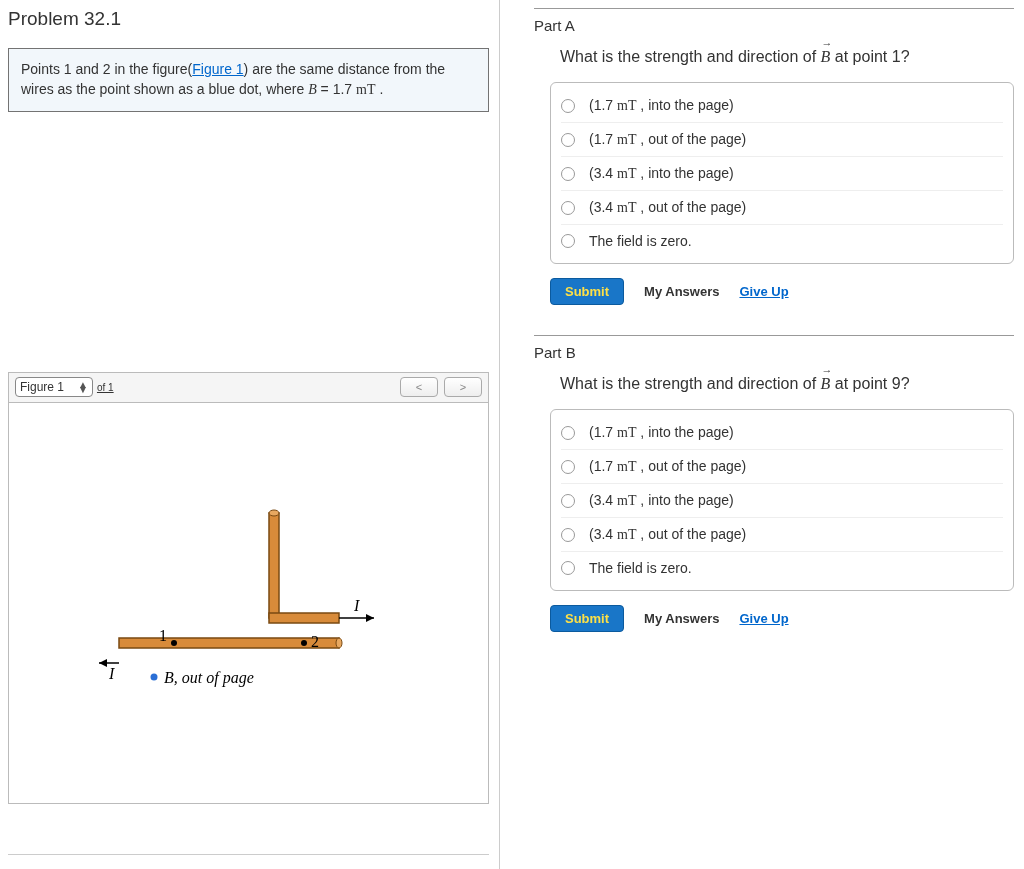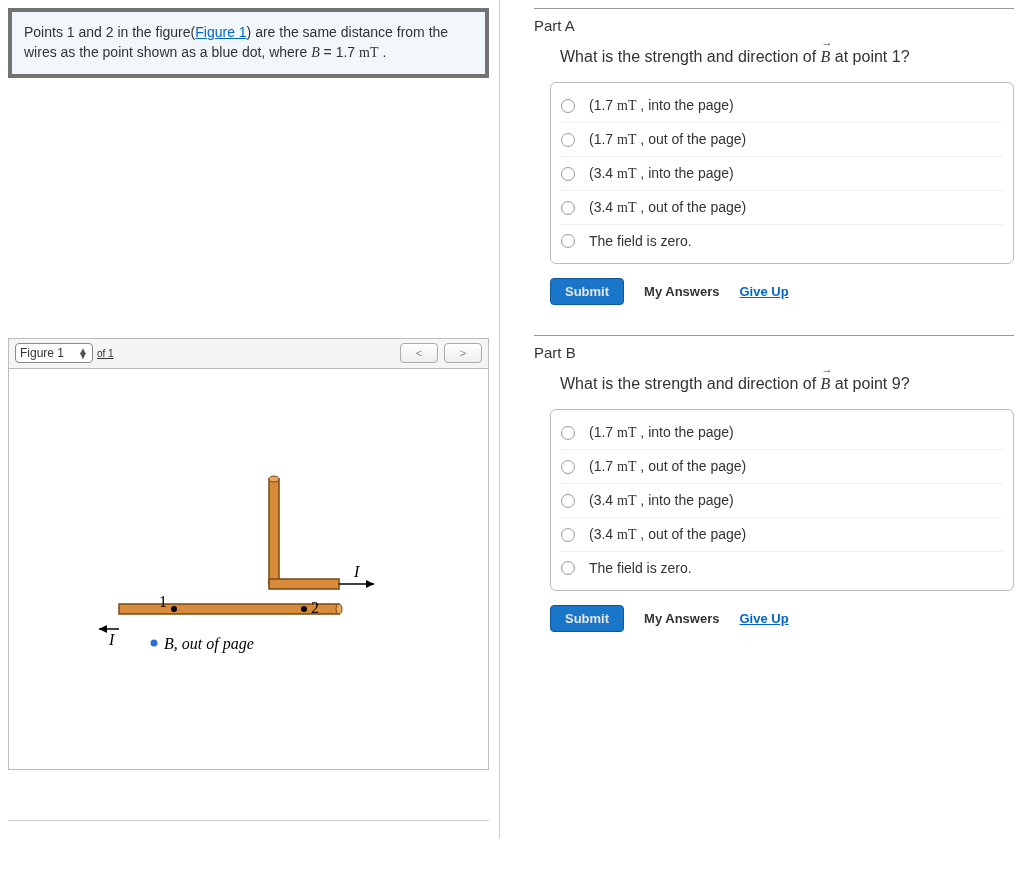--- a/index.html
+++ b/index.html
@@ -10,21 +10,21 @@
     font-size: 14px;
     color: #333;
     background: #fff;
     width: 1024px;
   }
   .container { display: flex; }
   .left-col { width: 500px; padding: 8px 10px 10px 8px; border-right: 1px solid #ccc; }
   .right-col { width: 524px; padding: 8px 10px 10px 34px; }
   .problem-title { font-size: 19px; color: #333; margin: 0 0 18px 0; font-weight: normal; }
   .intro-box {
-    border: 4px solid #737373;
+    border: 1px solid #737373;
     background: #f2f7fb;
     padding: 10px 12px;
     line-height: 1.45;
     font-size: 14px;
     color: #333;
   }
   .intro-box .fig-link { color: #0066cc; text-decoration: underline; }
   .intro-box .ital { font-style: italic; font-family: 'Times New Roman', serif; }
   .figure-block { margin-top: 260px; border: 1px solid #bbb; background:#fff; }
   .figure-header {
@@ -59,33 +59,34 @@
   .choice { display:flex; align-items:center; padding:8px 4px 8px 0; }
   .choice + .choice { border-top: 1px solid #eee; }
   .radio {
     width:14px; height:14px; border:1px solid #999; border-radius:50%;
     margin-right: 14px; flex:0 0 14px; cursor:pointer;
   }
   .choice-text { font-size:14px; }
   .unit { font-family: 'Times New Roman', serif; }
   .action-row { display:flex; align-items:center; gap: 20px; margin: 0 0 30px 16px;}
   .submit-btn {
-    background:#1976c8; color:#e5e5e5; border:1px solid #0b5a9e; border-radius:4px;
+    background:#1976c8; color:#fde047; border:1px solid #0b5a9e; border-radius:4px;
     padding:5px 14px; font-weight:bold; font-size:13px; cursor:pointer;
   }
   .my-answers { color:#333; font-weight:bold; font-size:13px; cursor:pointer;}
   .give-up { color:#0066cc; text-decoration:underline; font-weight:bold; font-size:13px; cursor:pointer;}
   .bottom-hr { border:0; border-top:1px solid #ccc; margin-top:50px;}
 </style>
 </head>
 <body>
 
 <div class="container">
 
   <div class="left-col">
+    <h2 class="problem-title">Problem 32.1</h2>
 
     <div class="intro-box">
       <span>Points 1 and 2 in the figure(</span><a href="#" class="fig-link">Figure 1</a><span>) are the same distance from the wires as the point shown as a blue dot, where </span><span class="ital">B</span><span> = 1.7 </span><span class="unit">mT</span><span> .</span>
     </div>
 
     <div class="figure-block">
       <div class="figure-header">
         <span class="fig-select">
           <span>Figure 1</span>
           <span class="arrows">

